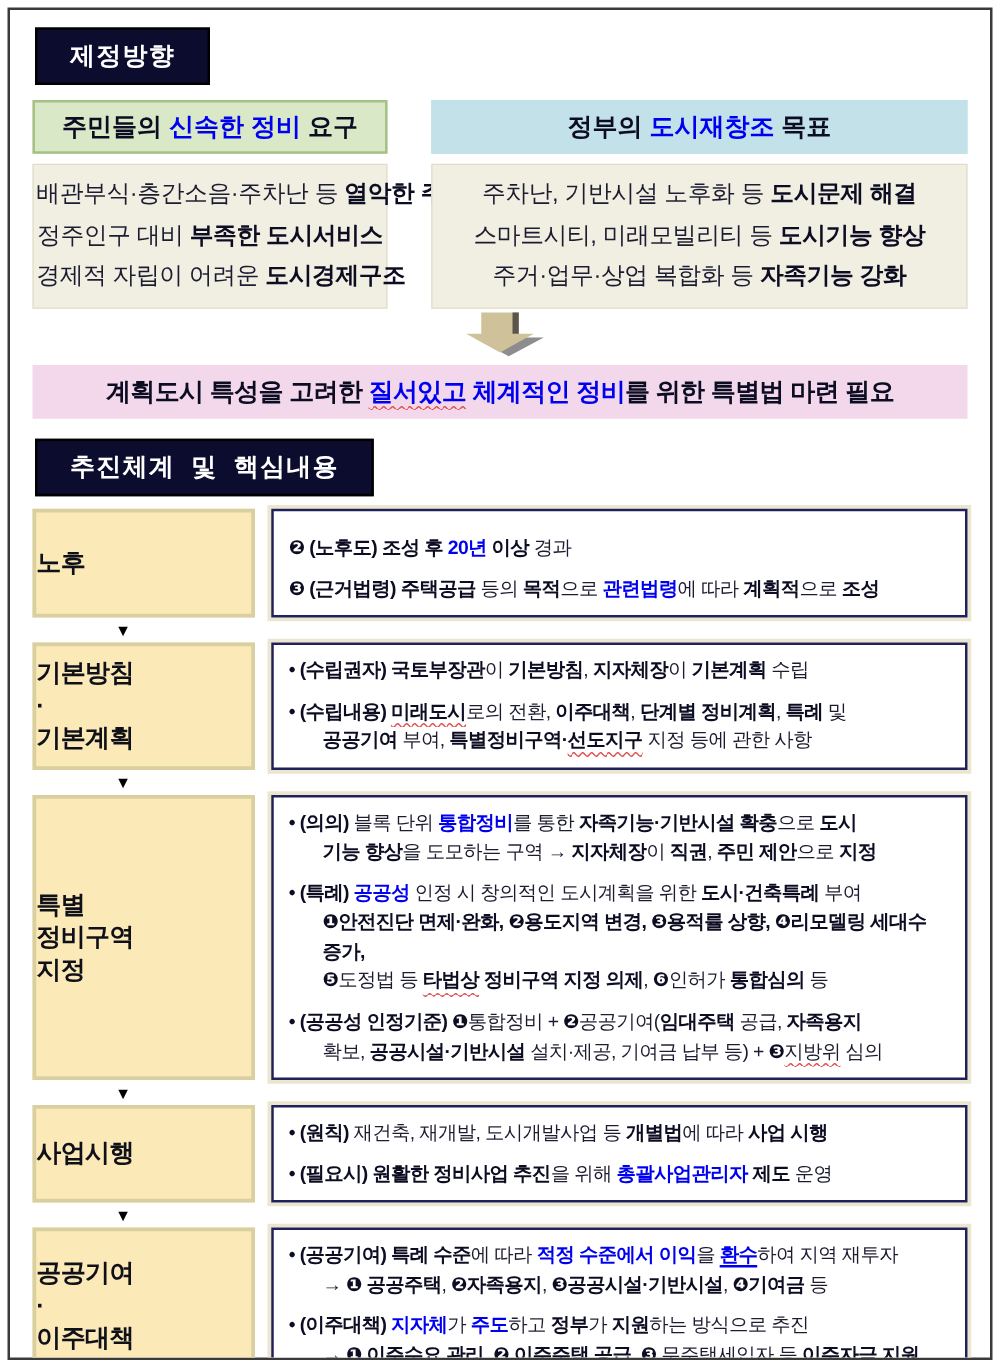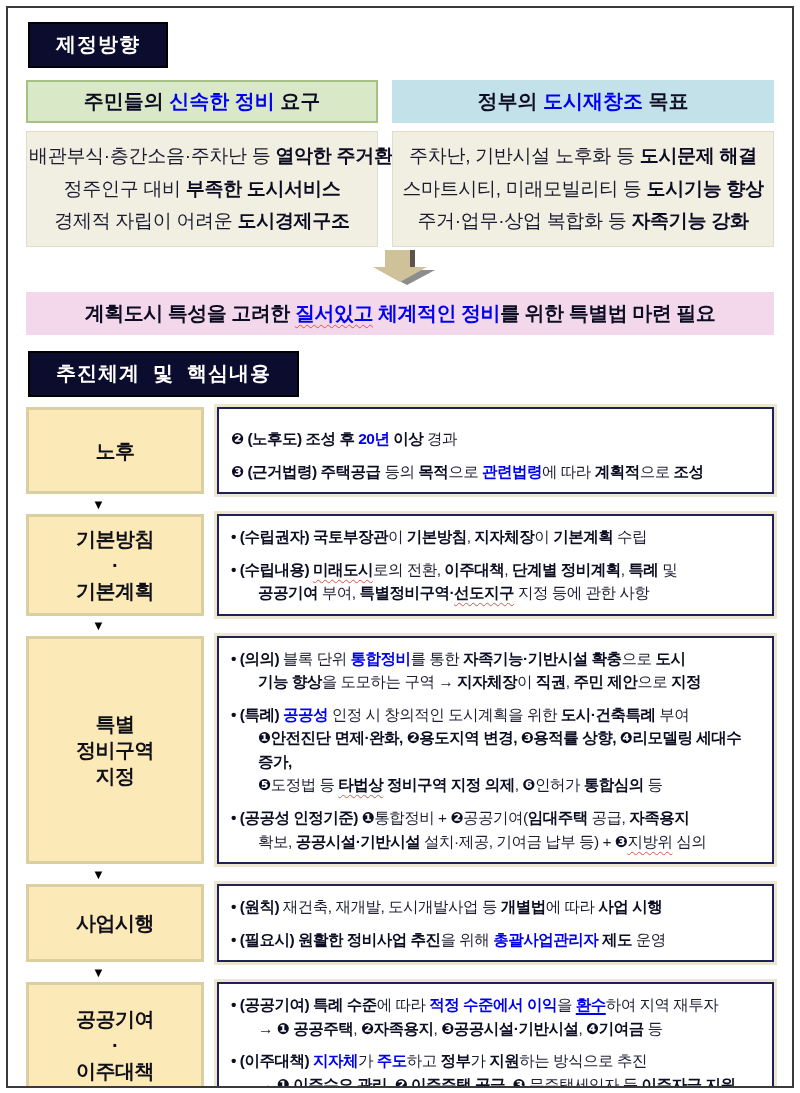--- a/index.html
+++ b/index.html
@@ -17,38 +17,38 @@
     --dark-hdr:#0c0c2e;
   }
   *{margin:0;padding:0;box-sizing:border-box;}
   html,body{width:800px;height:1093px;background:#fff;font-family:"Liberation Sans","DejaVu Sans",sans-serif;}
   .page{position:absolute;left:6px;top:6px;width:788px;height:1082px;border:2px solid #3a3a3a;
         background:#fff;padding:12px 18px 8px 18px;overflow:hidden;}
   .sec-title{display:inline-block;background:var(--dark-hdr);border:2px solid #000;color:#fff;
         font-weight:bold;font-size:20px;padding:7px 26px 8px 26px;letter-spacing:1px;margin:2px 0 10px 2px;font-family:Liberation Mono, monospace;}
   .two-col{display:flex;justify-content:space-between;gap:14px;margin-top:2px;}
   .col{display:flex;flex-direction:column;gap:8px;}
-  .col.left{width:352px;}
+  .col.left{width:284px;}
   .col.right{width:429px;}
   .hdr{font-weight:bold;font-size:20px;color:var(--ink);text-align:center;padding:6px 2px;white-space:nowrap;}
   .hdr.green{background:var(--green-bg);border:2px solid var(--green-bd);}
   .hdr.cyan{background:var(--cyan-bg);border:2px solid var(--cyan-bg);}
   .sub{background:var(--beige-bg);border:1px solid #e2ddc9;padding:8px 2px;text-align:center;}
   .sub .sline{font-size:19px;color:var(--ink);line-height:1.72;white-space:nowrap;letter-spacing:-0.3px;}
   .big-arrow{position:relative;width:110px;height:40px;margin:3px auto 2px auto;}
   .ba-shadow{position:absolute;left:34px;top:20px;width:0;height:0;
         border-left:28px solid transparent;border-right:28px solid transparent;border-top:15px solid #8d8d8d;}
   .ba-stem{position:absolute;left:40px;top:0;width:30px;height:20px;background:#cfc29a;border-right:5px solid #5c5448;}
   .ba-head{position:absolute;left:28px;top:17px;width:0;height:0;
         border-left:27px solid transparent;border-right:27px solid transparent;border-top:15px solid #cfc29a;}
   .banner{background:var(--banner-bg);text-align:center;font-size:20px;font-weight:bold;color:var(--ink);
         padding:8px 4px;margin:2px 0 14px 0;white-space:nowrap;letter-spacing:-0.5px;}
   .frow{display:flex;gap:13px;align-items:stretch;}
   .flabel{width:178px;flex:0 0 178px;background:var(--label-bg);border:3px solid var(--label-bd);
-        display:flex;flex-direction:column;justify-content:center;text-align:center;
+        display:flex;flex-direction:column;justify-content:center;
         font-weight:bold;font-size:20px;color:#101018;line-height:1.3;letter-spacing:-0.5px;}
   .fcontent{flex:1;background:#fff;border:2px solid var(--box-bd);box-shadow:0 0 0 3px var(--box-halo);
         padding:9px 12px;display:flex;flex-direction:column;justify-content:center;}
   .ln{font-size:15.5px;color:var(--ink);line-height:1.52;letter-spacing:-0.5px;}
   .ln.ind0{padding-left:27px;text-indent:-27px;}
   .ln.ind1{padding-left:27px;}
   .ln.gap{margin-top:9px;}
   .sep{height:20px;display:flex;align-items:center;}
   .tri{font-size:13px;color:#000;margin-left:66px;line-height:1;}
   .b{font-weight:bold;color:#0c0c22;}

